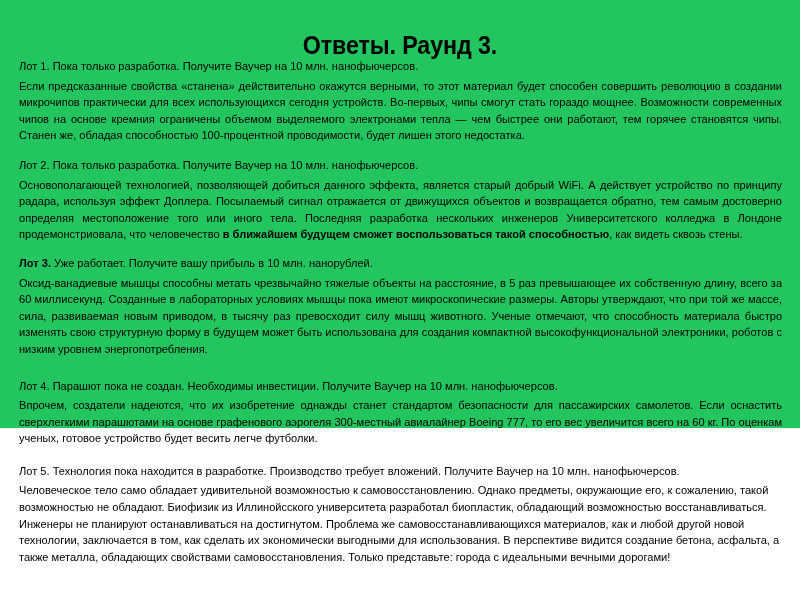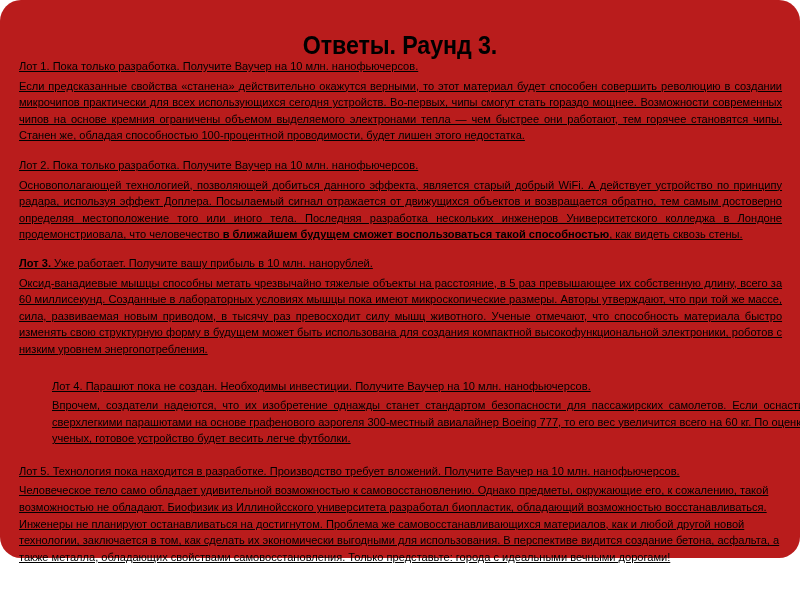--- a/index.html
+++ b/index.html
@@ -13,24 +13,23 @@
     height: 600px;
     overflow: hidden;
     font-family: "Liberation Sans", "DejaVu Sans", sans-serif;
     color: #000000;
     -webkit-font-smoothing: none;
   }
 
   .slide {
     position: relative;
     width: 800px;
-    height: 558px;
-    background: #b91c1c;
+    height: 428px;
+    background: #22c55e;
     box-sizing: border-box;
-    border-radius: 21px;
   }
 
   .slide-title {
     position: absolute;
     left: 0;
     top: 14px;
     width: 800px;
     text-align: center;
     font-size: 25px;
     font-weight: bold;
@@ -39,21 +38,20 @@
     color: #000000;
     transform: scaleX(0.93);
     transform-origin: center top;
   }
 
   .content {
     position: absolute;
     left: 19px;
     top: 58px;
     width: 763px;
-    text-decoration: underline;
   }
 
   .lot-block {
     margin: 0 0 12px 0;
   }
   .lot-block:last-child {
     margin-bottom: 12px;
   }
 
   .lot-heading {
@@ -84,21 +82,21 @@
   }
 
   b, .b {
     font-weight: bold;
   }
 
   
   #lot-1 { margin-bottom: 13px; }
   #lot-2 { }
   #lot-3 { margin-bottom: 20px; }
-  #lot-4 { margin-bottom: 16px; margin-left: 33px; }
+  #lot-4 { margin-bottom: 16px; }
 </style>
 </head>
 <body>
 
 <div class="slide">
 
   <h1 class="slide-title">Ответы. Раунд 3.</h1>
 
   <div class="content">
 

